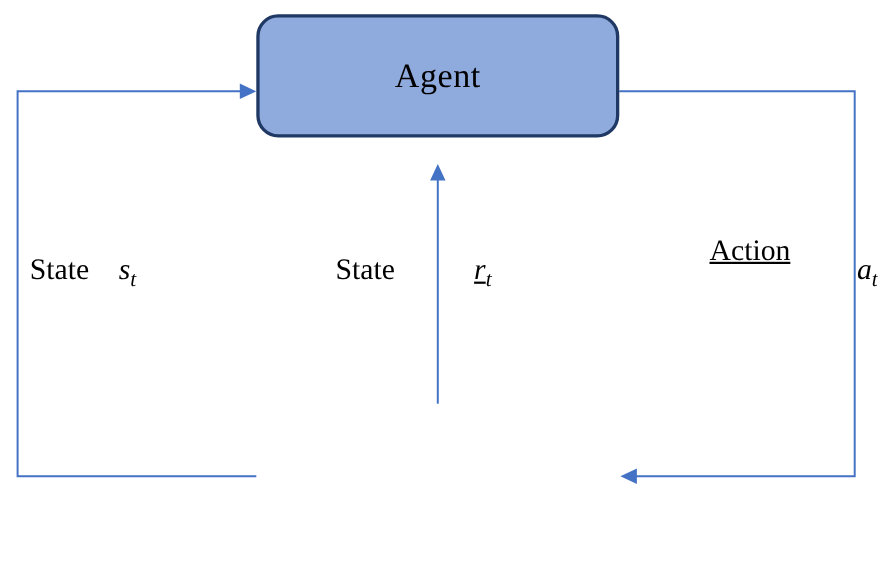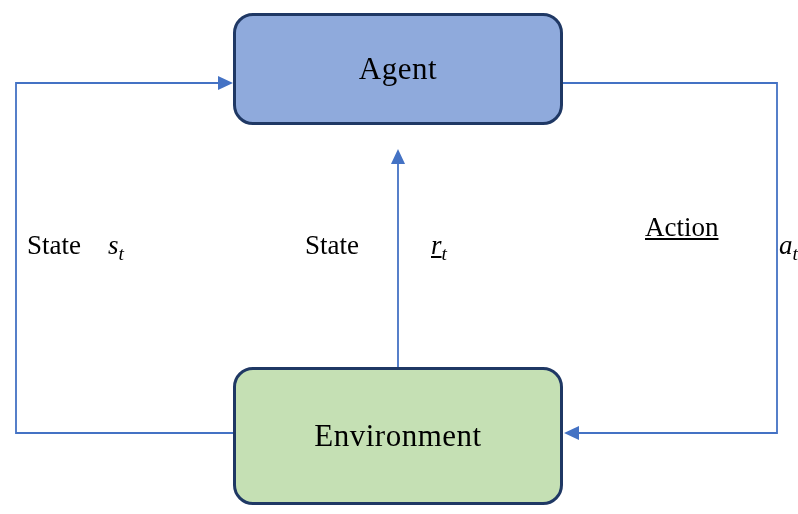--- a/index.html
+++ b/index.html
@@ -94,23 +94,20 @@
     <g>
       <line x1="398" y1="367" x2="398" y2="161"></line>
       <polygon points="398,149 391,164 405,164"></polygon>
     </g>
   </svg>
 
   <div class="node" id="agent-box" style="background-color: rgb(143, 170, 220); border-color: rgb(31, 56, 100);">
     <span>Agent</span>
   </div>
 
-  <div class="node" id="environment-box" style="background-color: rgb(197, 224, 180); border-color: rgb(31, 56, 100);">
-    <span>Environment</span>
-  </div>
 
   <span class="edge-label" id="state-word">State</span>
   <span class="edge-label math-var" id="state-var"><span>s</span><sub>t</sub></span>
 
   <span class="edge-label" id="reward-word">State</span>
   <span class="edge-label math-var" id="reward-var"><span>r</span><sub>t</sub></span>
 
   <span class="edge-label" id="action-word">Action</span>
   <span class="edge-label math-var" id="action-var"><span>a</span><sub>t</sub></span>
 

